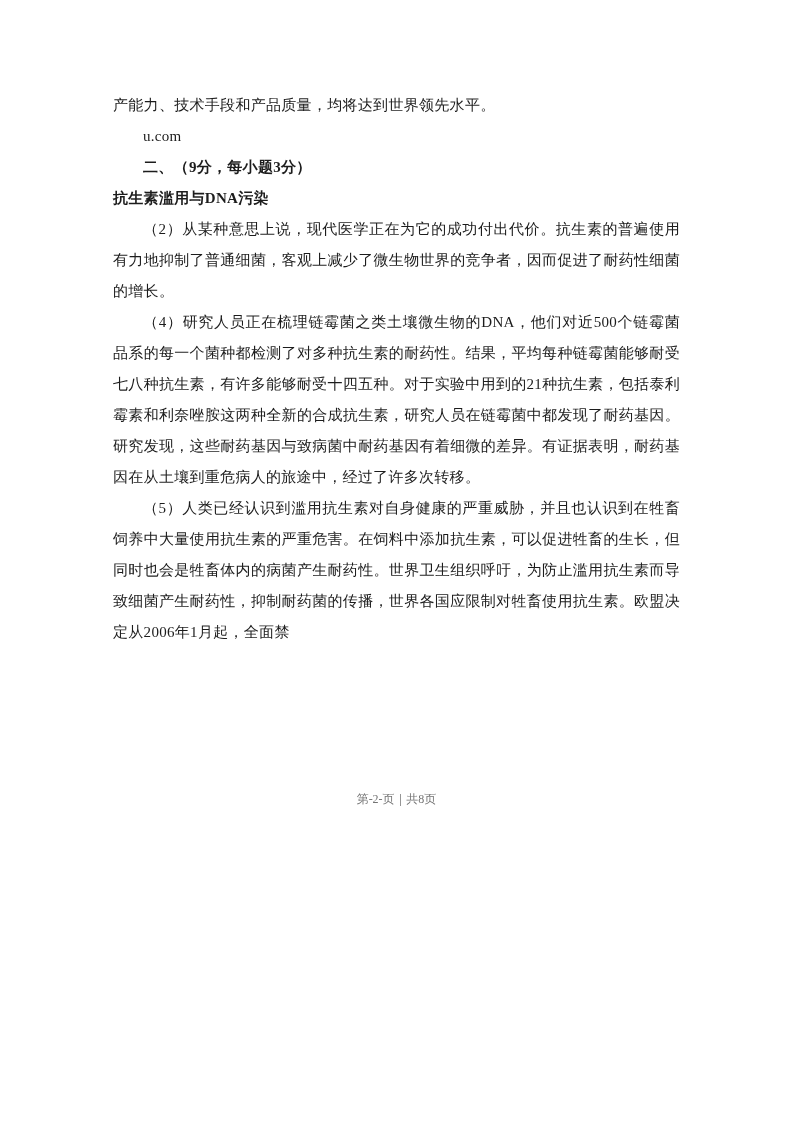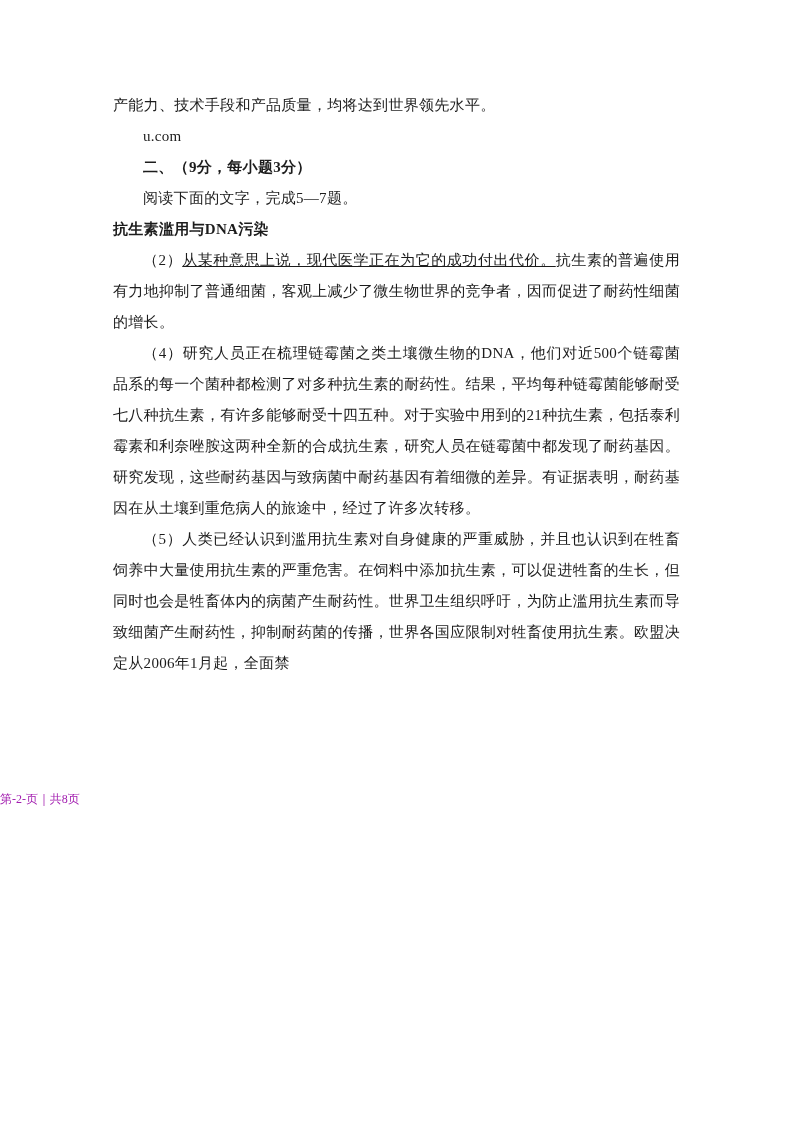--- a/index.html
+++ b/index.html
@@ -22,46 +22,45 @@
     text-align:justify;
     letter-spacing:0.3px;
   }
   .indent{text-indent:2em;}
   .bold{font-weight:bold;}
   .article-title{
     text-align:center;
     font-weight:bold;
     text-indent:0;
   }
-  .underline{text-decoration:underline;margin-top:24px;}
+  .underline{margin-top:24px;}
   .footer{
     position:absolute;
     left:0;
     right:0;
     bottom:60px;
-    text-align:left;
+    text-align:center;
     font-size:12px;
-    color:#a21caf;
+    color:#737373;
     font-family:"Liberation Serif","DejaVu Serif",serif;
   }
 </style>
 </head>
 <body>
 
 <div class="page">
   <div class="doc">
 
     <p>产能力、技术手段和产品质量，均将达到世界领先水平。</p>
 
 
     <p class="indent">u.com</p>
 
     <p class="indent bold">二、（9分，每小题3分）</p>
 
-    <p class="indent">阅读下面的文字，完成5—7题。</p>
 
     <p class="article-title">抗生素滥用与DNA污染</p>
 
 
     <p class="indent"><span>（2）</span><span class="underline">从某种意思上说，现代医学正在为它的成功付出代价。</span><span>抗生素的普遍使用有力地抑制了普通细菌，客观上减少了微生物世界的竞争者，因而促进了耐药性细菌的增长。</span></p>
 
 
     <p class="indent">（4）研究人员正在梳理链霉菌之类土壤微生物的DNA，他们对近500个链霉菌品系的每一个菌种都检测了对多种抗生素的耐药性。结果，平均每种链霉菌能够耐受七八种抗生素，有许多能够耐受十四五种。对于实验中用到的21种抗生素，包括泰利霉素和利奈唑胺这两种全新的合成抗生素，研究人员在链霉菌中都发现了耐药基因。研究发现，这些耐药基因与致病菌中耐药基因有着细微的差异。有证据表明，耐药基因在从土壤到重危病人的旅途中，经过了许多次转移。</p>
 
     <p class="indent">（5）人类已经认识到滥用抗生素对自身健康的严重威胁，并且也认识到在牲畜饲养中大量使用抗生素的严重危害。在饲料中添加抗生素，可以促进牲畜的生长，但同时也会是牲畜体内的病菌产生耐药性。世界卫生组织呼吁，为防止滥用抗生素而导致细菌产生耐药性，抑制耐药菌的传播，世界各国应限制对牲畜使用抗生素。欧盟决定从2006年1月起，全面禁</p>

